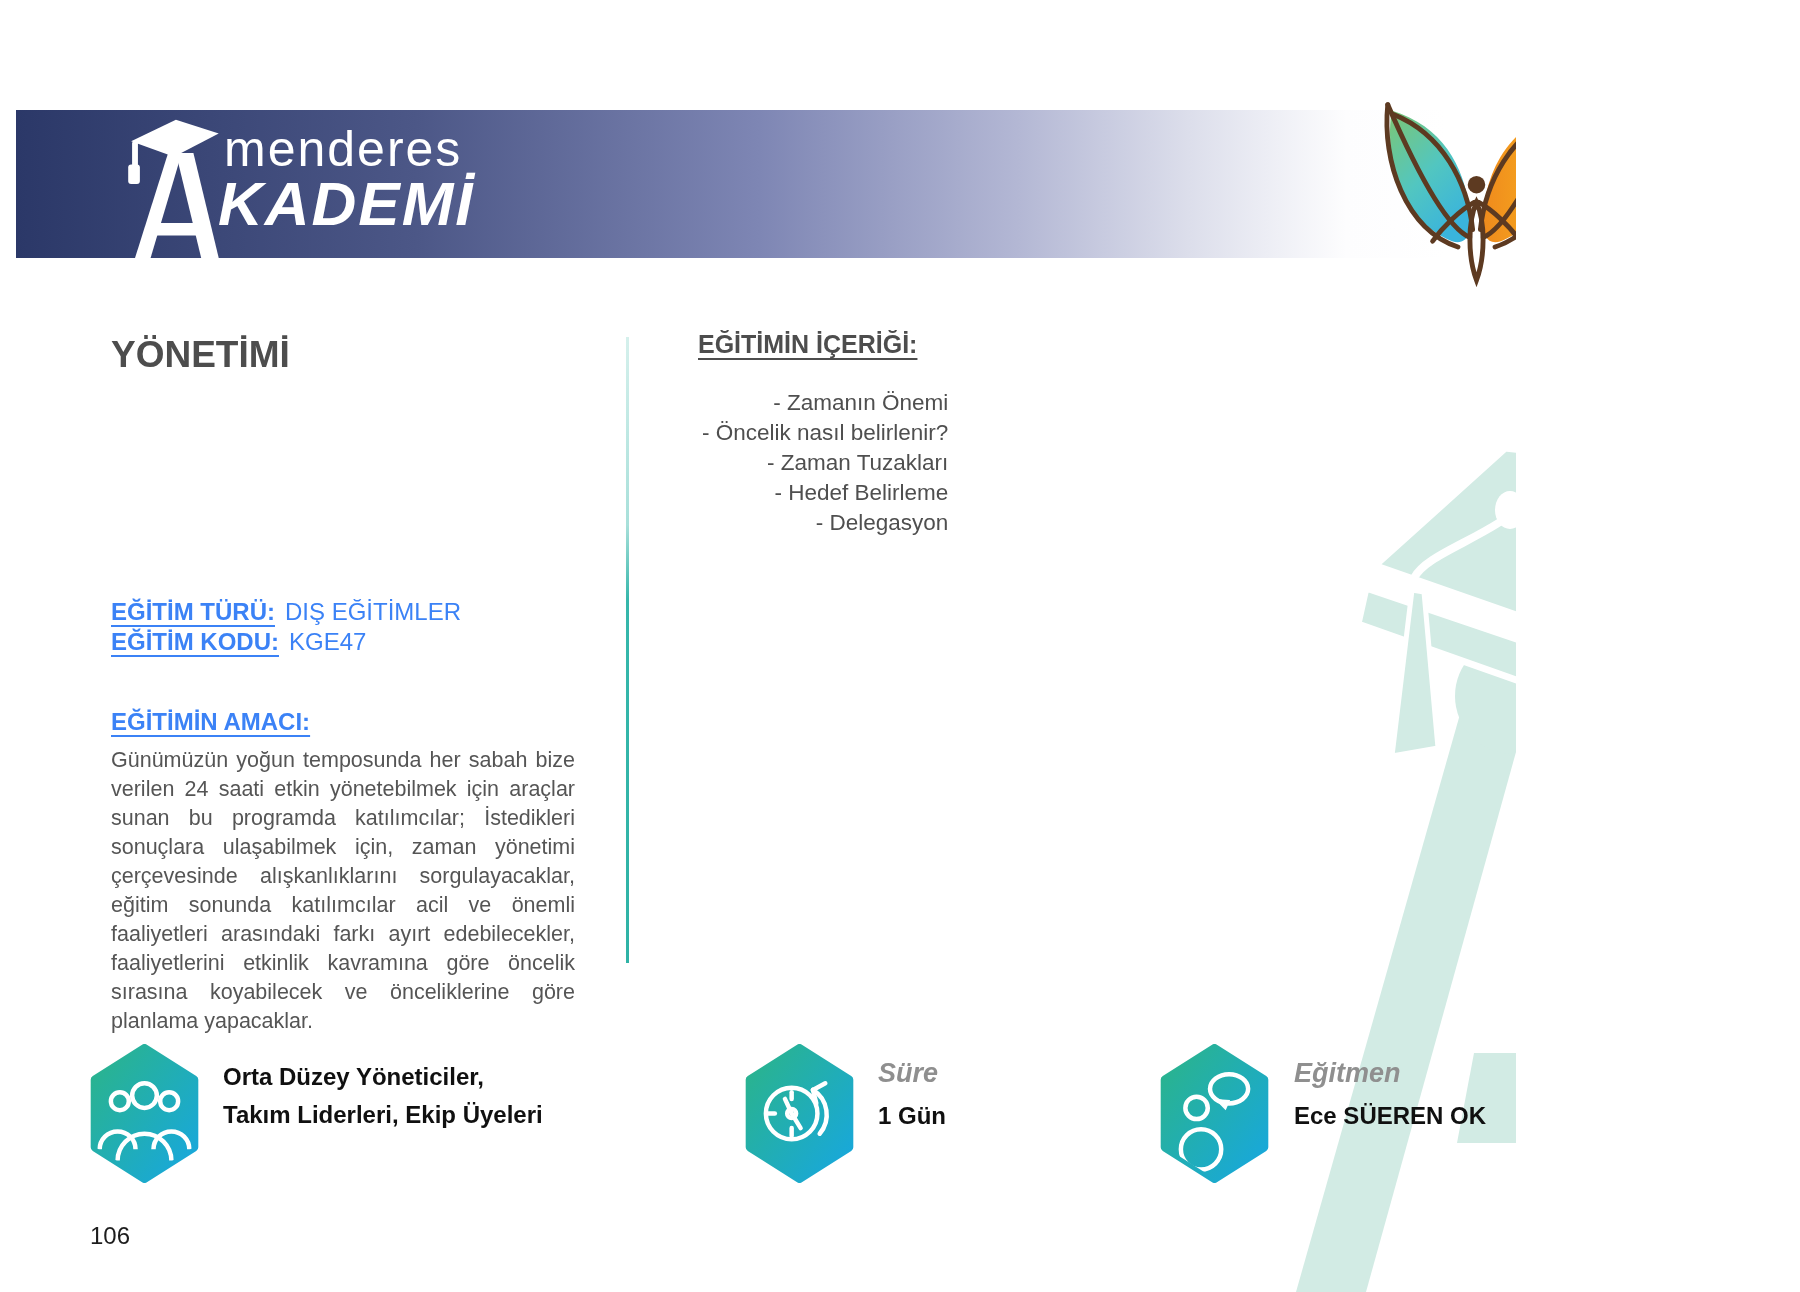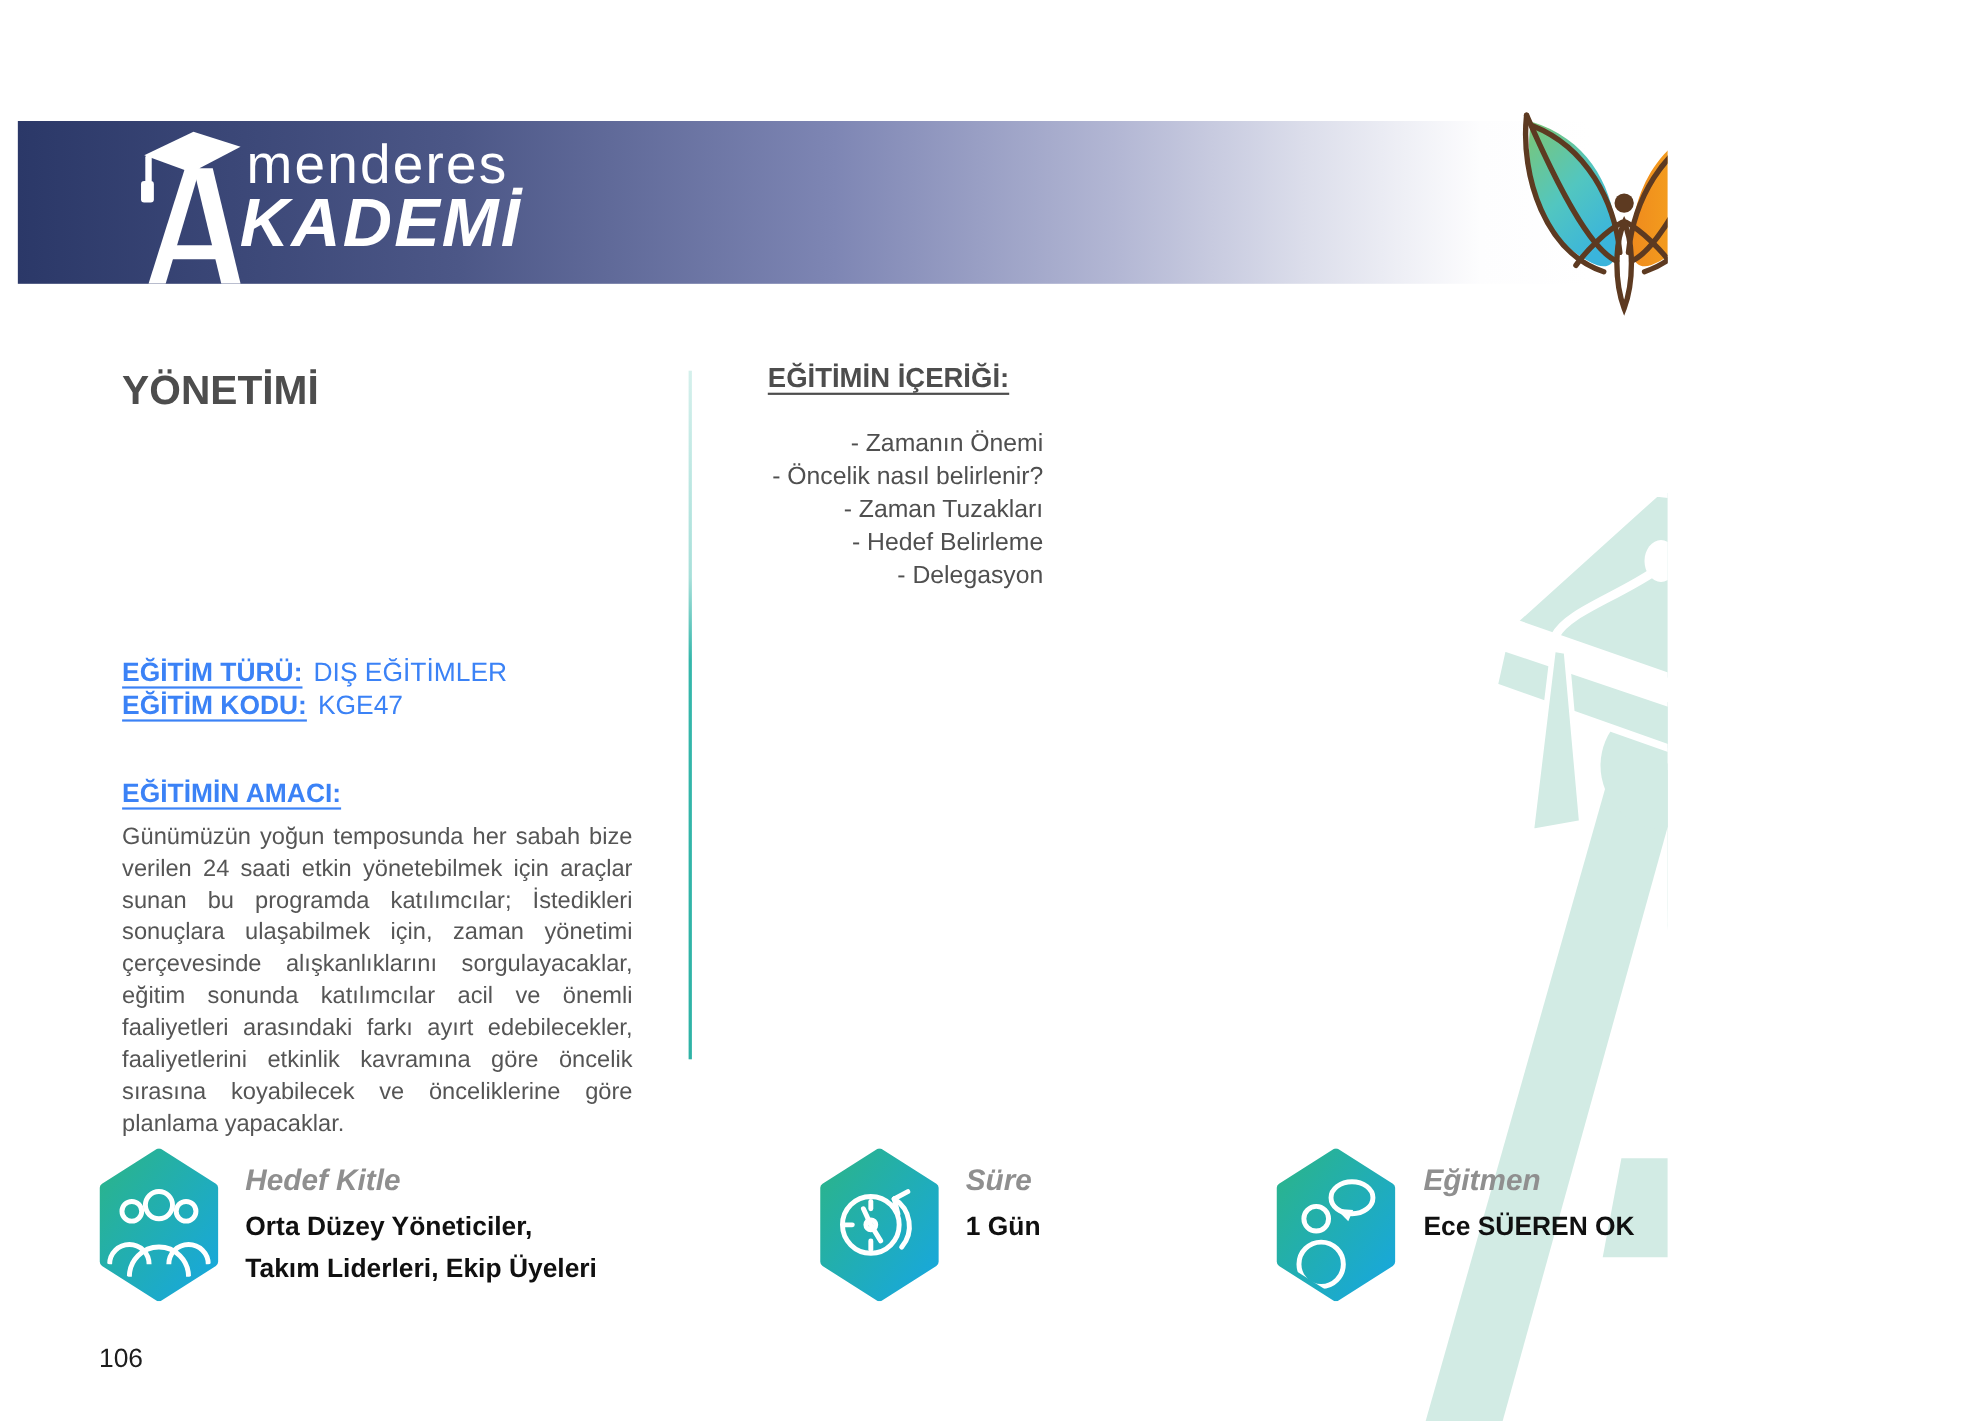--- a/index.html
+++ b/index.html
@@ -171,21 +171,20 @@
     <g clip-path="url(#hc1)" stroke="#ffffff" stroke-width="4" fill="none">
       <circle cx="28" cy="51" r="8"></circle>
       <circle cx="72" cy="51" r="8"></circle>
       <path d="M10,94 a16,16 0 0,1 32,0"></path>
       <path d="M58,94 a16,16 0 0,1 32,0"></path>
       <circle cx="50" cy="46" r="11"></circle>
       <path d="M26,104 a24,24 0 0,1 48,0"></path>
     </g>
   </svg>
   <div class="card-text card-text-1">
-    <p class="card-label">Hedef Kitle</p>
     <p class="card-value">Orta Düzey Yöneticiler,</p>
     <p class="card-value">Takım Liderleri, Ekip Üyeleri</p>
   </div>
 
   <svg class="hex hex-2" width="113" height="139" viewBox="0 0 100 124">
     <defs>
         <linearGradient id="g2" x1="0" y1="0" x2="1" y2="1">
       <stop offset="0" stop-color="#2bb489"></stop>
           <stop offset="1" stop-color="#17a7e0"></stop>
     </linearGradient>

